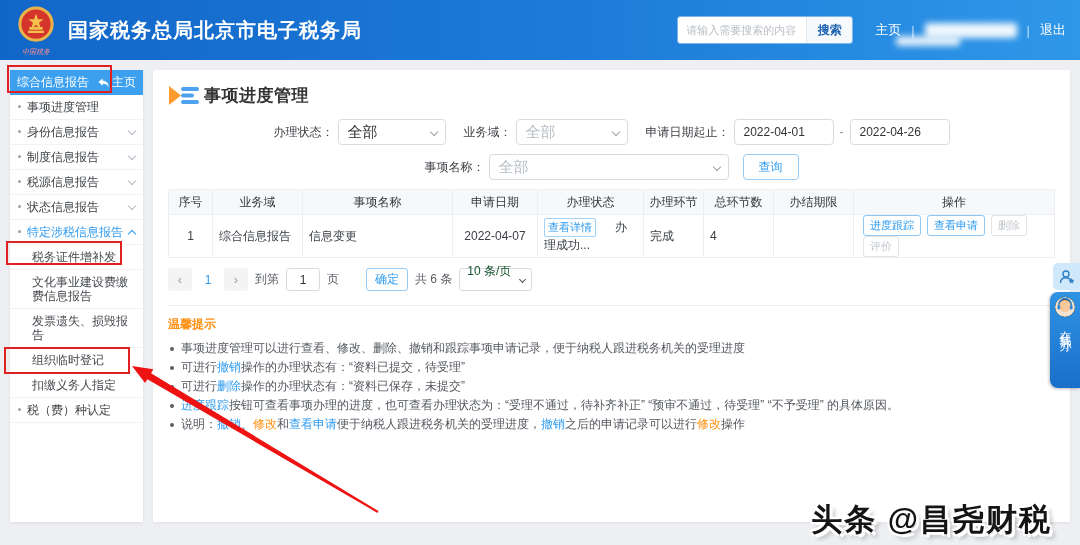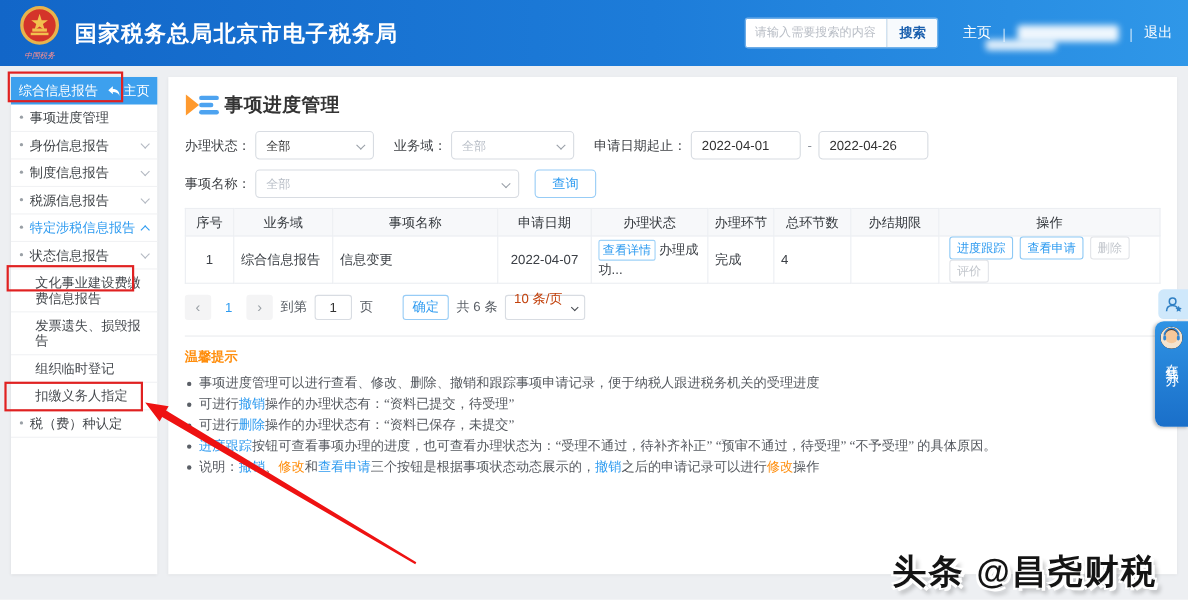--- a/index.html
+++ b/index.html
@@ -42,67 +42,67 @@
     margin:3px 2px 0 4px; flex:none; }
   .chev.down { transform:rotate(45deg); }
   .chev.up { transform:rotate(-135deg); margin-top:6px; border-color:#2e9bf0; }
 
   
   .main-card { position:absolute; left:153px; top:70px; width:917px; height:452px; background:#fff;
     box-shadow:0 1px 3px rgba(0,0,0,.06); padding:14px 15px 0 15px; }
   .title-row { display:flex; align-items:center; gap:4px; margin-bottom:12px; }
   .page-title { font-size:17px; color:#333; font-weight:600; letter-spacing:.5px; }
   .filters { font-size:12px; color:#3c3f43; }
-  .f-row { display:flex; align-items:center; margin-bottom:9px; }
+  .f-row { display:flex; align-items:center; margin-bottom:9px;justify-content:center; }
   .f-label { margin-right:4px; }
   .sel { position:relative; height:26px; border:1px solid #d8dce2; border-radius:4px; background:#fff;
-    display:flex; align-items:center; padding:0 22px 0 9px; font-size:11px; color:#333; cursor:pointer; }
+    display:flex; align-items:center; padding:0 22px 0 9px; font-size:15px; color:#333; cursor:pointer; }
   .sel .sel-caret { position:absolute; right:8px; top:9px; width:6px; height:6px;
     border-right:1.5px solid #9aa0a8; border-bottom:1.5px solid #9aa0a8; transform:rotate(45deg); }
   .sel.dim { color:#b7bdc6; }
   .sel.w110 { width:108px; } .sel.w115 { width:112px; } .sel.w240 { width:240px; }
   .gap18 { width:18px; }
   .date-input { width:100px; height:26px; border:1px solid #d8dce2; border-radius:4px;
     font-size:12px; color:#333; padding:0 9px; outline:none; font-family:inherit; }
   .date-sep { margin:0 6px; color:#8a9099; }
   .btn-query { width:56px; height:26px; margin-left:14px; background:#fff; border:1px solid #97ccf6;
     color:#2e9bf0; font-size:12px; border-radius:4px; cursor:pointer; }
 
   
   table.grid { width:100%; border-collapse:collapse; font-size:12px; margin-top:4px; table-layout:fixed;border-radius:17px; }
   .grid th { background:#f7f8fa; font-weight:400; color:#33373c; height:25px;
     border:1px solid #ecEEf2; border:1px solid #eceef2; text-align:center; }
   .grid td { height:28px; border:1px solid #eceef2; color:#3c4046; padding:0 6px; text-align:left; }
   .grid td.c { text-align:center; }
   .mini-btn { display:inline-block; border:1px solid #9fd2f8; color:#2e9bf0; background:#fff;
-    font-size:11px; padding:1px 3px; border-radius:2px; margin-right:3px; cursor:pointer; }
+    font-size:11px; padding:1px 3px; border-radius:2px; margin-right:19px; cursor:pointer; }
   .act-btn { display:inline-block; border:1px solid #8ec9f5; color:#2e9bf0; background:#fff;
     font-size:11px; padding:2px 6px; border-radius:3px; margin:0 3px; cursor:pointer; }
   .act-btn.disabled { border-color:#e2e4e8; color:#c3c7cd; cursor:default; }
   .actions-cell { text-align:center; }
 
   
   .pager { display:flex; align-items:center; gap:7px; font-size:12px; color:#5a5f66; margin:10px 0 0 0; }
   .pg-btn { width:24px; height:23px; background:#f4f4f5; color:#9aa0a6; border:none; border-radius:3px;
     font-size:13px; cursor:pointer; line-height:23px; text-align:center; }
   .pg-cur { color:#2e9bf0; width:18px; text-align:center; }
   .goto-input { width:34px; height:23px; border:1px solid #d8dce2; border-radius:3px; text-align:center;
     font-size:12px; color:#333; outline:none; font-family:inherit; }
   .btn-confirm { height:23px; padding:0 8px; border:1px solid #97ccf6; color:#2e9bf0; background:#fff;
     font-size:12px; border-radius:3px; cursor:pointer;margin-left:20px; }
   .size-sel { position:relative; height:23px; border:1px solid #d8dce2; border-radius:3px;
-    padding:0 20px 16px 7px; display:flex; align-items:center; font-size:12px; color:#c2410c; cursor:pointer; }
+    padding:0 20px 16px 7px; display:flex; align-items:center; font-size:12px; color:#14532d; cursor:pointer; }
   .size-sel .sel-caret { position:absolute; right:6px; top:8px; width:5px; height:5px;
     border-right:1.5px solid #4a4e54; border-bottom:1.5px solid #4a4e54; transform:rotate(45deg); }
 
   
   .tips { border-top:1px solid #e9ebee; margin-top:14px; padding-top:10px; }
   .tips-title { color:#ff8e0d; font-size:12px; font-weight:bold; }
   .tips-list { list-style:none; margin-top:9px; }
-  .tips-list li { position:relative; font-size:12px; color:#55595f; padding-left:13px; margin-bottom:6px; line-height:13px;font-family:Liberation Serif, serif; }
+  .tips-list li { position:relative; font-size:12px; color:#55595f; padding-left:13px; margin-bottom:6px; line-height:13px; }
   .tips-list li:before { content:""; position:absolute; left:2px; top:5px; width:4px; height:4px;
     background:#5a5f66; border-radius:50%; }
   .seg-blue { color:#2e9bf0; } .seg-orange { color:#ff8e0d; }
 
   
   .float-widget { position:absolute; right:0; top:263px; z-index:8; width:30px; }
   .fw-fav { width:27px; height:27px; background:#cfe8fb; border-radius:5px 0 0 5px; margin-left:3px;
     display:flex; align-items:center; justify-content:center; cursor:pointer; }
   .fw-tab { margin-top:2px; width:30px; height:96px; background:linear-gradient(180deg,#2f93e4,#1a6fc9);
     border-radius:8px 0 0 8px; display:flex; flex-direction:column; align-items:center; padding-top:5px; cursor:pointer;
@@ -172,29 +172,32 @@
       <div class="side-item item">
         <span class="dot"></span>
         <span class="side-label">制度信息报告</span>
         <span class="chev down"></span>
       </div>
       <div class="side-item item">
         <span class="dot"></span>
         <span class="side-label">税源信息报告</span>
         <span class="chev down"></span>
       </div>
+      <div class="side-item item">
+        <span class="dot"></span>
+        <span class="side-label">状态信息报告</span>
+        <span class="chev down"></span>
+      </div>
       <div class="side-item item active">
         <span class="dot"></span>
         <span class="side-label">特定涉税信息报告</span>
         <span class="chev up"></span>
       </div>
-      <div class="side-item item">
-        <span class="dot"></span>
-        <span class="side-label">状态信息报告</span>
-        <span class="chev down"></span>
+      <div class="side-item sub">
+        <span class="side-label">税务证件增补发</span>
       </div>
       <div class="side-item sub">
         <span class="side-label">文化事业建设费缴费信息报告</span>
       </div>
       <div class="side-item sub">
         <span class="side-label">发票遗失、损毁报告</span>
       </div>
       <div class="side-item sub">
         <span class="side-label">组织临时登记</span>
       </div>
@@ -303,21 +306,21 @@
     </div>
   </div>
 
   <div class="tips">
     <div class="tips-title">温馨提示</div>
     <ul class="tips-list">
         <li><span>事项进度管理可以进行查看、修改、删除、撤销和跟踪事项申请记录，便于纳税人跟进税务机关的受理进度</span></li>
         <li><span>可进行</span><span class="seg-blue">撤销</span><span>操作的办理状态有：“资料已提交，待受理”</span></li>
         <li><span>可进行</span><span class="seg-blue">删除</span><span>操作的办理状态有：“资料已保存，未提交”</span></li>
         <li><span class="seg-blue">进度跟踪</span><span>按钮可查看事项办理的进度，也可查看办理状态为：“受理不通过，待补齐补正” “预审不通过，待受理” “不予受理” 的具体原因。</span></li>
-        <li><span>说明：</span><span class="seg-blue">撤销</span><span>、</span><span class="seg-orange">修改</span><span>和</span><span class="seg-blue">查看申请</span><span>三个按钮是根据事项状态动态展示的，</span><span class="seg-blue">撤销</span><span>之后的申请记录可以进行</span><span class="seg-orange">修改</span><span>操作</span></li>
+        <li><span>说明：</span><span class="seg-blue">撤销</span><span>、</span><span class="seg-orange">修改</span><span>和</span><span class="seg-blue">查看申请</span><span>便于纳税人跟进税务机关的受理进度，</span><span class="seg-blue">撤销</span><span>之后的申请记录可以进行</span><span class="seg-orange">修改</span><span>操作</span></li>
       </ul>
   </div>
 </div>
 
 <div class="float-widget">
   <div class="fw-fav">
     <svg width="16" height="16" viewBox="0 0 16 16">
       <circle cx="7" cy="5" r="3" fill="none" stroke="#2f7fc4" stroke-width="1.4"></circle>
       <path d="M1.5 14 C1.5 10.5 4 8.8 7 8.8 C9 8.8 10.5 9.5 11.5 10.8" fill="none" stroke="#2f7fc4" stroke-width="1.4"></path>
       <polygon points="12.5,9 13.4,10.8 15.4,11 14,12.4 14.3,14.4 12.5,13.4 10.7,14.4 11,12.4 9.6,11 11.6,10.8" fill="#2f7fc4"></polygon>

